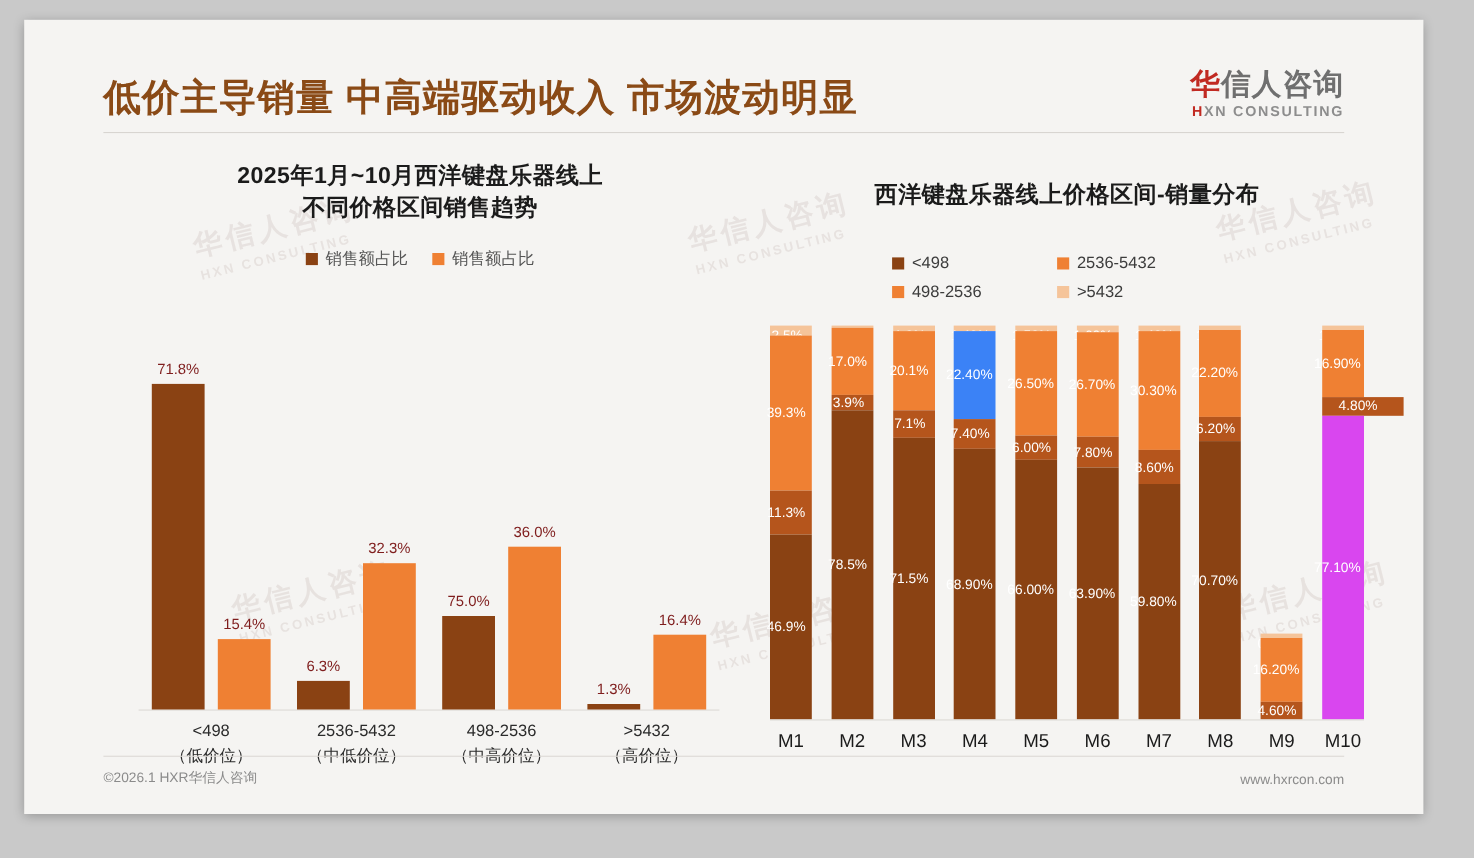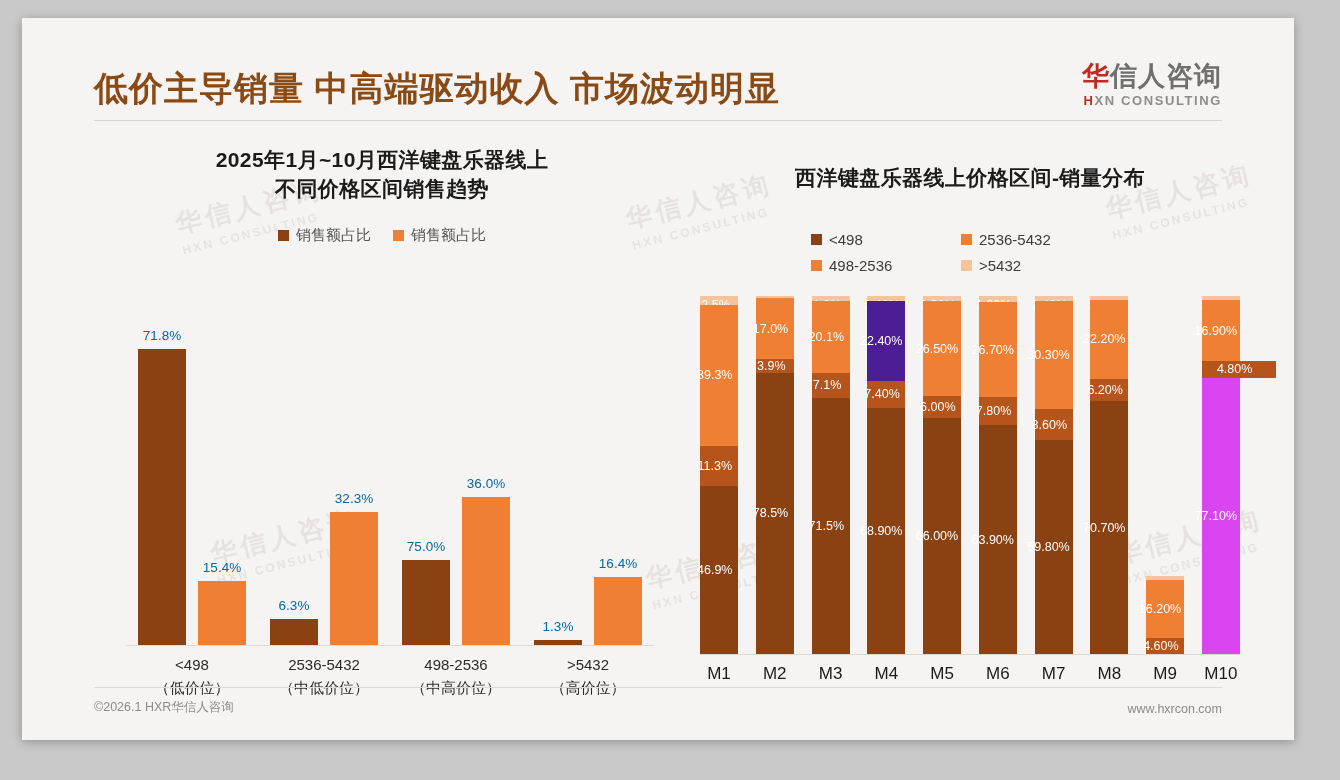--- a/index.html
+++ b/index.html
@@ -66,21 +66,21 @@
   .legend-grid .lg-item{font-size:15px;color:#3c3c3c;}
 
   
   .gchart{position:absolute;left:22px;top:160px;width:560px;height:380px;}
   .gplot{position:absolute;left:22px;top:0;right:10px;height:340px;}
   .axis{position:absolute;left:0;right:0;bottom:0;height:1px;background:#dddad6;}
   .ggroup{position:absolute;bottom:1px;height:330px;display:flex;align-items:flex-end;justify-content:center;gap:12px;}
   .gbar{position:relative;width:48px;}
   .gbar .bv{
     position:absolute;left:50%;transform:translateX(-50%);
-    bottom:100%;margin-bottom:6px;font-size:13.5px;color:#0369a1;white-space:nowrap;
+    bottom:100%;margin-bottom:6px;font-size:13.5px;color:#7f1d1d;white-space:nowrap;
   }
   .gbar .fill{width:100%;height:100%;}
   .gcats{position:absolute;left:22px;right:10px;top:348px;display:flex;}
   .gcat{flex:1;text-align:center;font-size:15px;color:#2b2b2b;line-height:1.5;}
 
   
   .schart{position:absolute;left:10px;top:150px;width:540px;height:400px;}
   .splot{position:absolute;left:0;right:0;top:0;height:358px;display:flex;align-items:flex-end;justify-content:space-between;}
   .saxis{position:absolute;left:0;right:0;top:358px;height:1px;background:#dcd9d5;}
   .scol{width:38px;height:100%;display:flex;flex-direction:column;justify-content:flex-end;}
@@ -290,21 +290,21 @@
                 <span class="sv">7.1%</span>
               </div>
               <div class="sseg" style="height: 71.5%; background: rgb(138, 66, 19);">
                 <span class="sv">71.5%</span>
               </div>
             </div>
             <div class="scol">
               <div class="sseg tiny" style="height: 1.4%; background: rgb(245, 196, 154);">
                 <span class="sv">1.40%</span>
               </div>
-              <div class="sseg" style="height: 22.4%; background: #4c1d95;">
+              <div class="sseg" style="height: 22.4%; background: #3b82f6;">
                 <span class="sv">22.40%</span>
               </div>
               <div class="sseg" style="height: 7.4%; background: rgb(181, 85, 28);">
                 <span class="sv">7.40%</span>
               </div>
               <div class="sseg" style="height: 68.9%; background: rgb(138, 66, 19);">
                 <span class="sv">68.90%</span>
               </div>
             </div>
             <div class="scol">

